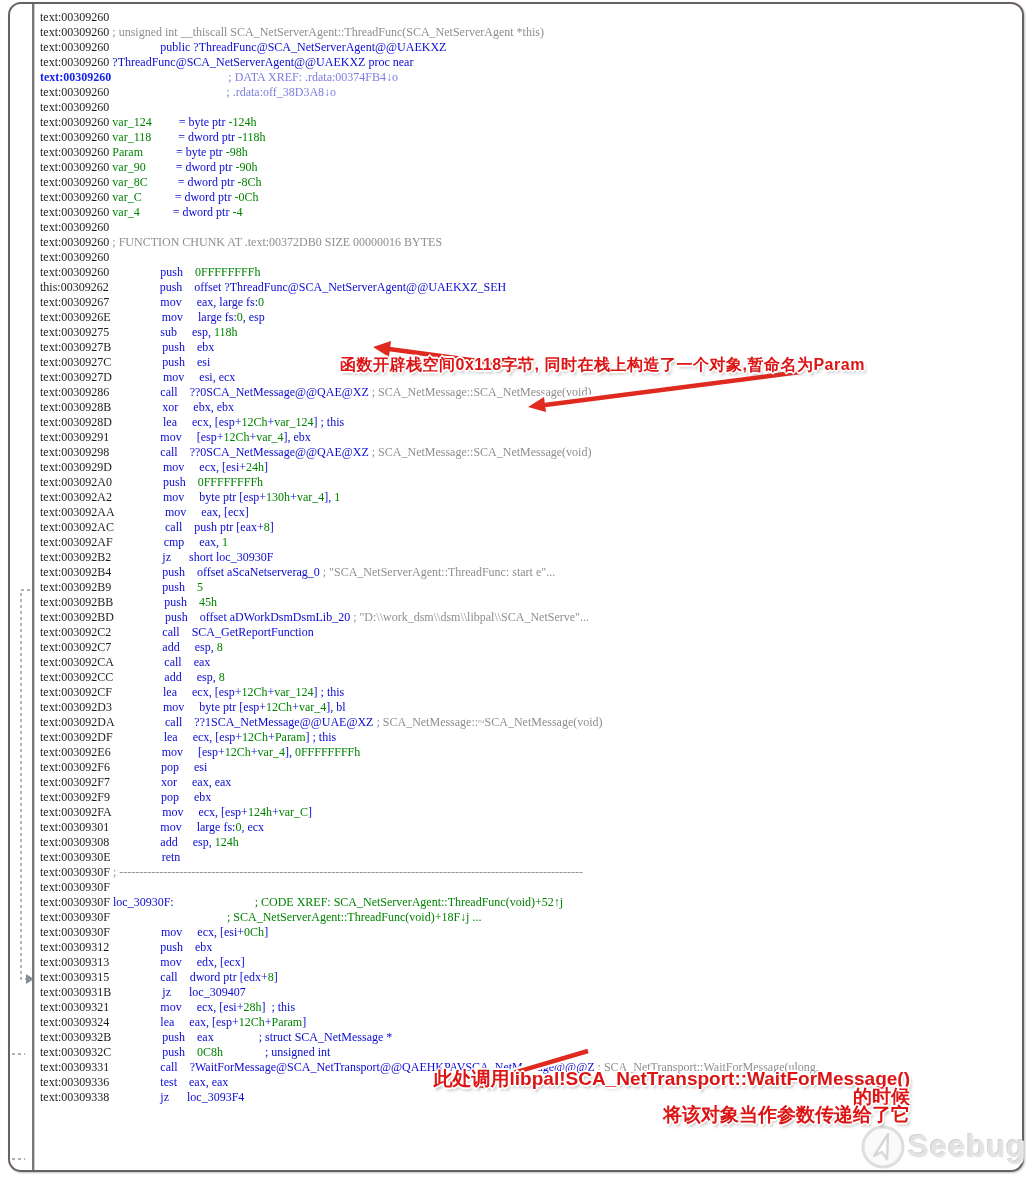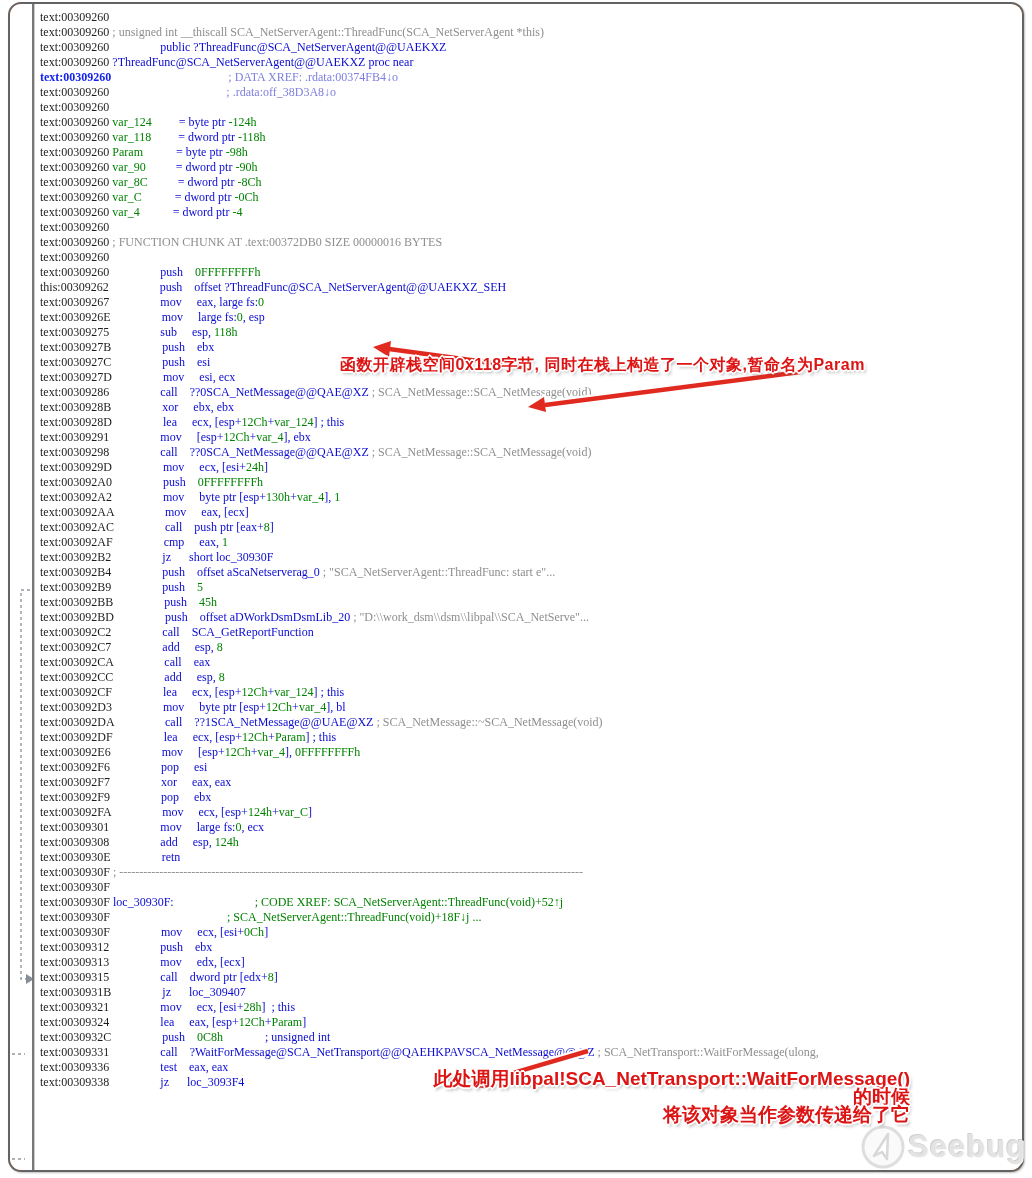--- a/index.html
+++ b/index.html
@@ -103,20 +103,21 @@
           <div class="line"><span class="c-k">text:0030930F</span></div>
           <div class="line"><span class="c-k">text:0030930F</span><span> </span><span class="c-b">loc_30930F:</span><span>                           </span><span class="c-n">; CODE XREF: SCA_NetServerAgent::ThreadFunc(void)+52↑j</span></div>
           <div class="line"><span class="c-k">text:0030930F</span><span>                                       </span><span class="c-n">; SCA_NetServerAgent::ThreadFunc(void)+18F↓j ...</span></div>
           <div class="line"><span class="dotmark"></span><span class="c-k">text:0030930F</span><span>                 </span><span class="c-b">mov     ecx, [esi+</span><span class="c-n">0Ch</span><span class="c-b">]</span></div>
           <div class="line"><span class="dotmark"></span><span class="c-k">text:00309312</span><span>                 </span><span class="c-b">push    ebx</span></div>
           <div class="line"><span class="dotmark"></span><span class="c-k">text:00309313</span><span>                 </span><span class="c-b">mov     edx, [ecx]</span></div>
           <div class="line"><span class="dotmark"></span><span class="c-k">text:00309315</span><span>                 </span><span class="c-b">call    dword ptr [edx+</span><span class="c-n">8</span><span class="c-b">]</span></div>
           <div class="line"><span class="dotmark"></span><span class="c-k">text:0030931B</span><span>                 </span><span class="c-b">jz      loc_309407</span></div>
           <div class="line"><span class="dotmark"></span><span class="c-k">text:00309321</span><span>                 </span><span class="c-b">mov     ecx, [esi+</span><span class="c-n">28h</span><span class="c-b">]  ; this</span></div>
           <div class="line"><span class="dotmark"></span><span class="c-k">text:00309324</span><span>                 </span><span class="c-b">lea     eax, [esp+</span><span class="c-n">12Ch</span><span class="c-b">+</span><span class="c-n">Param</span><span class="c-b">]</span></div>
+          <div class="line"><span class="dotmark"></span><span class="c-k">text:0030932B</span><span>                 </span><span class="c-b">push    eax</span><span>               </span><span class="c-b">; struct SCA_NetMessage *</span></div>
           <div class="line"><span class="dotmark"></span><span class="c-k">text:0030932C</span><span>                 </span><span class="c-b">push    </span><span class="c-n">0C8h</span><span>              </span><span class="c-b">; unsigned int</span></div>
           <div class="line"><span class="dotmark"></span><span class="c-k">text:00309331</span><span>                 </span><span class="c-b">call    ?WaitForMessage@SCA_NetTransport@@QAEHKPAVSCA_NetMessage@@@Z </span><span class="c-c">; SCA_NetTransport::WaitForMessage(ulong,</span></div>
           <div class="line"><span class="dotmark"></span><span class="c-k">text:00309336</span><span>                 </span><span class="c-b">test    eax, eax</span></div>
           <div class="line"><span class="dotmark"></span><span class="c-k">text:00309338</span><span>                 </span><span class="c-b">jz      loc_3093F4</span></div>
         </div>
     </div>
   </div>
 
   <svg class="overlay z5" viewBox="0 0 1032 1178">
 

